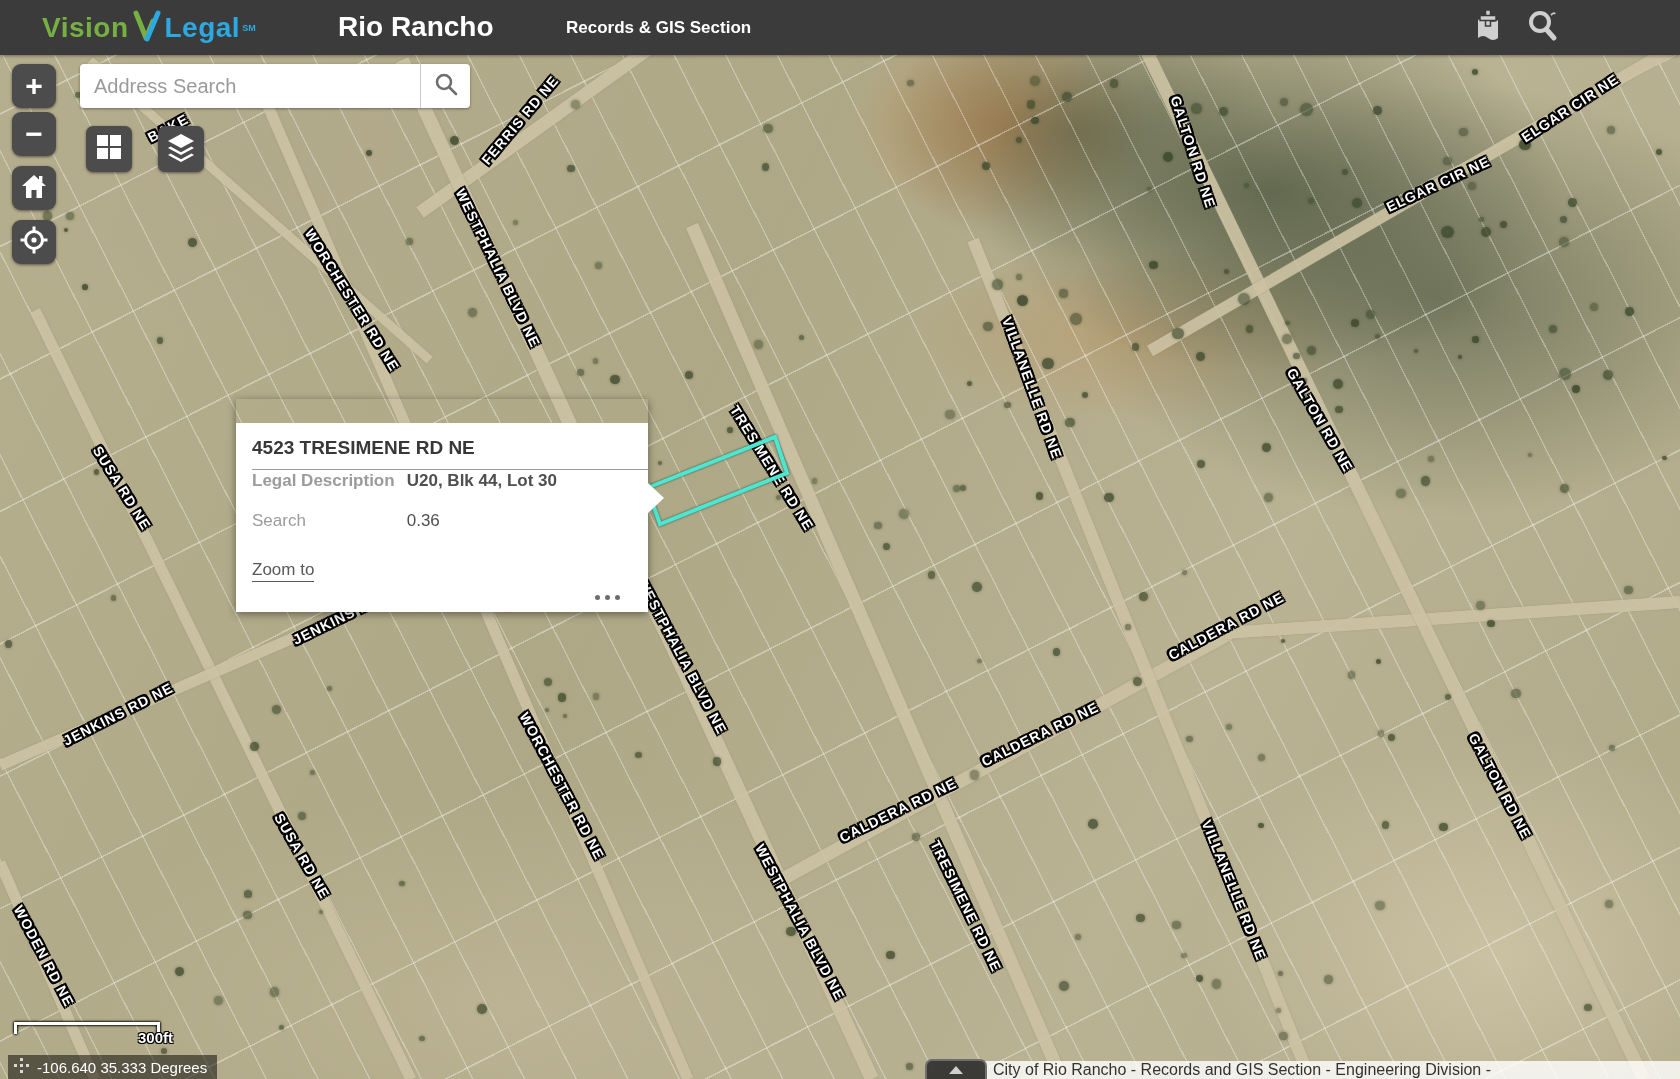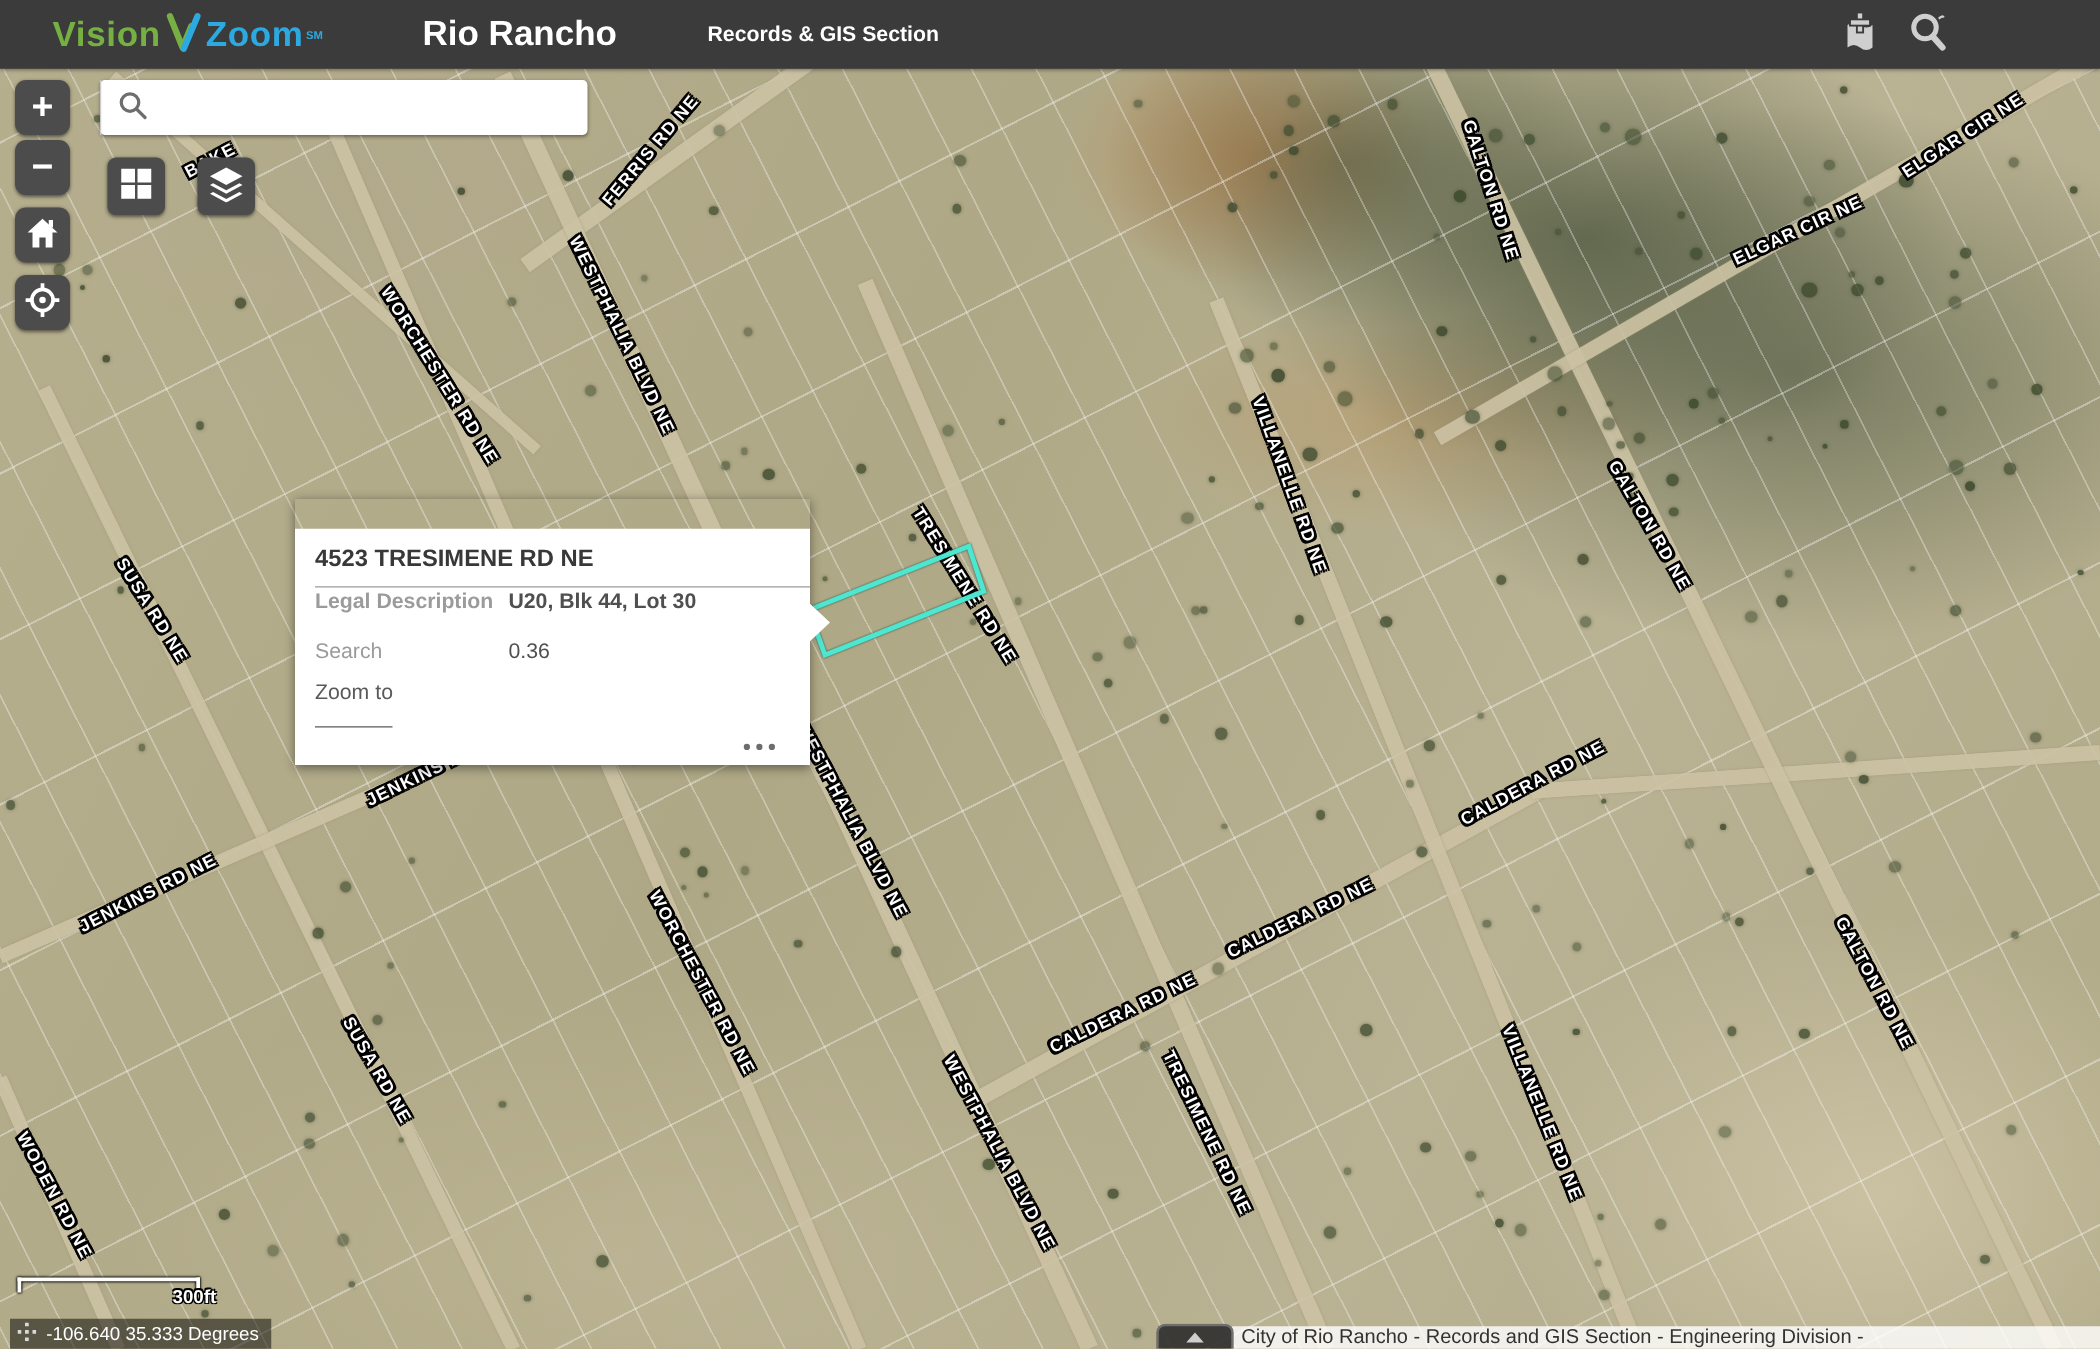--- a/index.html
+++ b/index.html
@@ -63,21 +63,21 @@
   .popup-header{position:absolute;left:0;top:0;width:100%;height:24px;background:#3c3c3c;
     color:#fff;font-size:16px;line-height:24px;padding:0 12px;}
   .popup-hicons{position:absolute;right:8px;top:0;height:24px;display:flex;align-items:center;gap:13px;}
   .popup-hicons span{cursor:pointer;display:flex;align-items:center;}
   .popup-body{position:absolute;left:0;top:24px;width:100%;height:189px;background:#fff;}
   .popup-title{position:absolute;left:16px;top:14px;font-size:19px;font-weight:700;color:#383838;}
   .popup-hr{position:absolute;left:16px;top:46px;right:0;border-top:1px solid #9b9b9b;}
   .popup-row{position:absolute;left:16px;font-size:17px;color:#4f4f4f;}
   .popup-row .lbl{display:inline-block;width:150px;color:#9b9b9b;}
   .zoomto{position:absolute;left:16px;bottom:30px;font-size:17px;color:#595959;cursor:pointer;
-    border-bottom:1px solid #595959;padding-bottom:17px;}
+    border-bottom:1px solid #595959;padding-bottom:1px;}
   .dots3{position:absolute;right:28px;bottom:12px;cursor:pointer;display:flex;gap:5px;}
   .dots3 i{width:5px;height:5px;border-radius:50%;background:#6d6d6d;}
   .popup-tail{position:absolute;left:100%;top:84px;width:0;height:0;
     border-top:15px solid transparent;border-bottom:15px solid transparent;border-left:16px solid #fff;}
 
   
   .scalebar{position:absolute;left:14px;top:1022px;width:146px;height:12px;z-index:25;
     border-top:3px solid #fff;border-left:3px solid #fff;border-right:3px solid #fff;
     filter:drop-shadow(0 0 1px #000) drop-shadow(0 0 1px #000);}
   .scalelabel{position:absolute;left:138px;top:1029px;z-index:25;color:#fff;font-size:15px;font-weight:700;
@@ -98,21 +98,21 @@
 
 <div class="topbar">
   <div class="logo">
     <span class="vision">Vision</span>
     <span class="vmark">
       <svg width="30" height="32" viewBox="0 0 30 32">
         <path d="M4 3 L14 28 L21 11" stroke="#76b043" stroke-width="5" fill="none" stroke-linecap="round" stroke-linejoin="round"></path>
         <path d="M26 3 L15 29" stroke="#2da9e1" stroke-width="5" fill="none" stroke-linecap="round"></path>
       </svg>
     </span>
-    <span class="view">Zoom</span>
+    <span class="view">Legal</span>
     <span class="sm">SM</span>
   </div>
   <div class="app-title">Rio Rancho</div>
   <div class="app-subtitle">Records &amp; GIS Section</div>
   <div class="hdr-icon" style="right:172px;">
     <span>
       <svg width="36" height="36" viewBox="0 0 36 36">
         <path d="M8 12 L8 30 Q13 26 18 30 Q23 34 28 30 L28 12 Q23 16 18 12 Q13 8 8 12 Z" fill="#cfcfcf"></path>
         <rect x="15.5" y="2" width="5" height="16" fill="#cfcfcf" stroke="#3b3b3b" stroke-width="1.5"></rect>
         <rect x="10" y="7.5" width="16" height="5" fill="#cfcfcf" stroke="#3b3b3b" stroke-width="1.5"></rect>
@@ -412,20 +412,21 @@
   <span>
     <svg width="30" height="30" viewBox="0 0 30 30">
       <path d="M15 2 L28 9 L15 16 L2 9 Z" fill="#fff"></path>
       <path d="M4.5 14.5 L2 16 L15 23 L28 16 L25.5 14.5 L15 20.2 Z" fill="#fff"></path>
       <path d="M4.5 21.5 L2 23 L15 30 L28 23 L25.5 21.5 L15 27.2 Z" fill="#fff"></path>
     </svg>
   </span>
 </div>
 
 <div class="searchbox">
+  <input type="text" placeholder="Address Search" style="">
   <div class="sbtn">
     <span>
       <svg width="26" height="26" viewBox="0 0 26 26">
         <circle cx="11" cy="11" r="7" stroke="#6e6e6e" stroke-width="2.6" fill="none"></circle>
         <line x1="16" y1="16" x2="23" y2="23" stroke="#6e6e6e" stroke-width="2.6" stroke-linecap="round"></line>
       </svg>
     </span>
   </div>
 </div>
 

